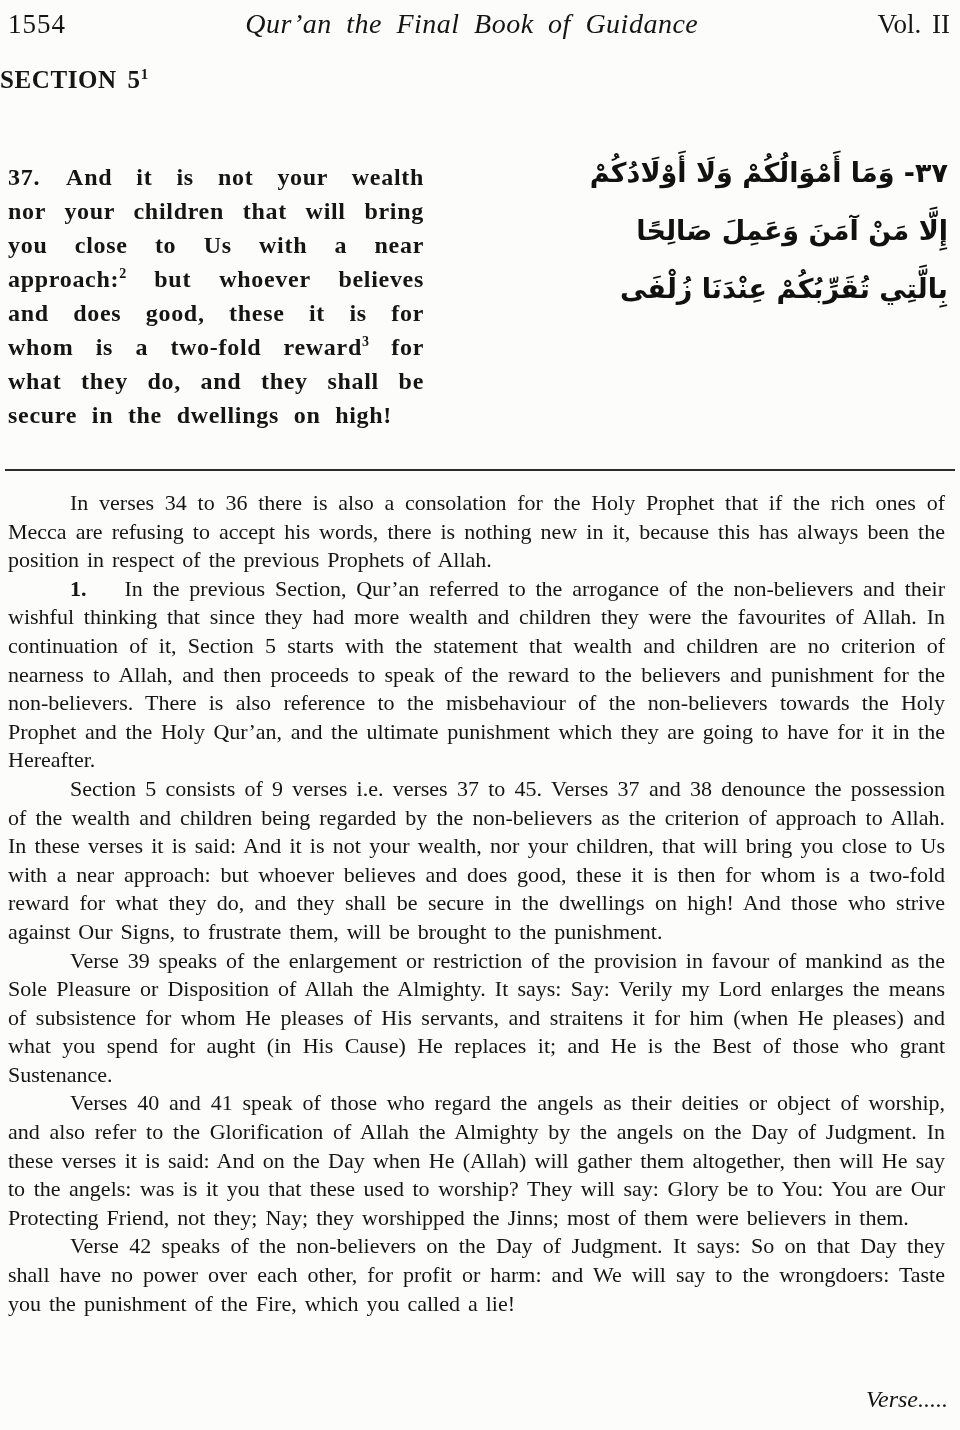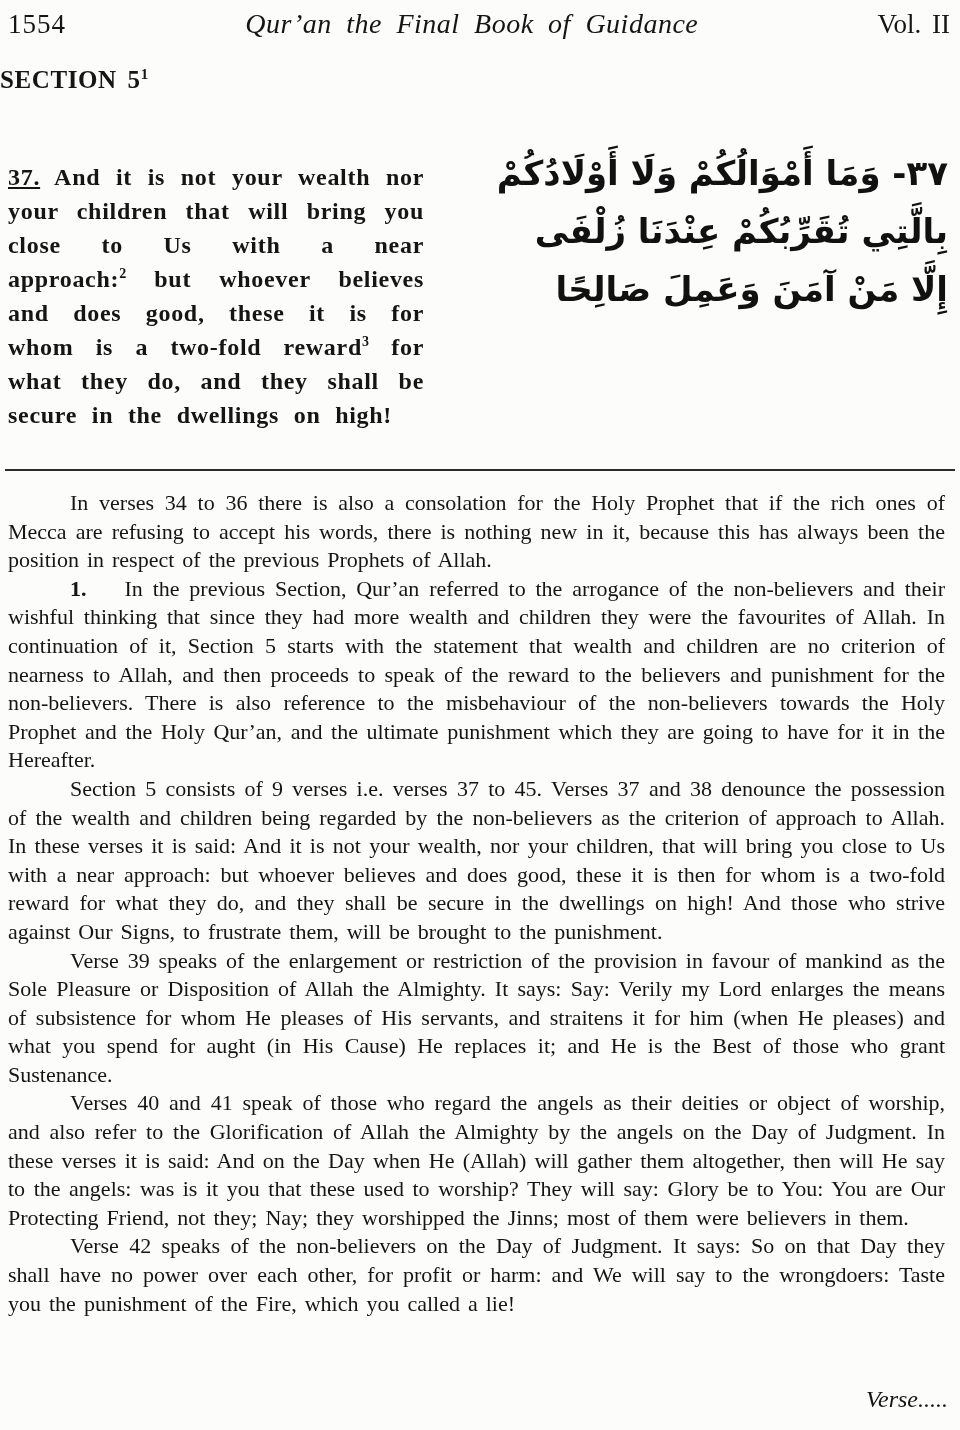--- a/index.html
+++ b/index.html
@@ -54,28 +54,28 @@
   }
   .verse-en {
     width: 416px;
     font-weight: 700;
     font-size: 24px;
     line-height: 34px;
     text-align: justify;
     word-spacing: 8px;
     letter-spacing: 0.7px;
   }
-  .verse-en .verse-num { margin-right: 14px; text-decoration: underline; }
+  .verse-en .verse-num { margin-right: 26px; }
   .verse-en sup { font-size: 14px; line-height: 0; letter-spacing: 0; }
   .verse-ar {
     flex: 1;
     direction: rtl;
     text-align: right;
     font-family: "DejaVu Sans", sans-serif;
-    font-size: 34px;
+    font-size: 27px;
     line-height: 58px;
     font-weight: 700;
     padding: 8px 6px 0 0;
     color: #111;
   }
   .verse-ar .ar-line { white-space: nowrap; }
 
   
   .divider {
     border: none;
@@ -119,22 +119,22 @@
   </div>
 
   <div class="verse-row">
 
     <p class="verse-en">
       <span class="verse-num">37.</span><span>And it is not your wealth nor your children that will bring you close to Us with a near approach:</span><sup>2</sup><span> but whoever believes and does good, these it is for whom is a two-fold reward</span><sup>3</sup><span> for what they do, and they shall be secure in the dwellings on high!</span>
     </p>
 
     <div class="verse-ar">
       <div class="ar-line">٣٧- وَمَا أَمْوَالُكُمْ وَلَا أَوْلَادُكُمْ</div>
+      <div class="ar-line">إِلَّا مَنْ آمَنَ وَعَمِلَ صَالِحًا</div>
       <div class="ar-line">بِالَّتِي تُقَرِّبُكُمْ عِنْدَنَا زُلْفَى</div>
-      <div class="ar-line">إِلَّا مَنْ آمَنَ وَعَمِلَ صَالِحًا</div>
     </div>
 
   </div>
 
   <hr class="divider">
 
   <div class="commentary">
     <p><span>In verses 34 to 36 there is also a consolation for the Holy Prophet that if the rich ones of Mecca are refusing to accept his words, there is nothing new in it, because this has always been the position in respect of the previous Prophets of Allah.</span></p>
     <p><span class="para-label">1.</span><span>In the previous Section, Qur’an referred to the arrogance of the non-believers and their wishful thinking that since they had more wealth and children they were the favourites of Allah. In continuation of it, Section 5 starts with the statement that wealth and children are no criterion of nearness to Allah, and then proceeds to speak of the reward to the believers and punishment for the non-believers. There is also reference to the misbehaviour of the non-believers towards the Holy Prophet and the Holy Qur’an, and the ultimate punishment which they are going to have for it in the Hereafter.</span></p>
     <p><span>Section 5 consists of 9 verses i.e. verses 37 to 45. Verses 37 and 38 denounce the possession of the wealth and children being regarded by the non-believers as the criterion of approach to Allah. In these verses it is said: And it is not your wealth, nor your children, that will bring you close to Us with a near approach: but whoever believes and does good, these it is then for whom is a two-fold reward for what they do, and they shall be secure in the dwellings on high! And those who strive against Our Signs, to frustrate them, will be brought to the punishment.</span></p>

